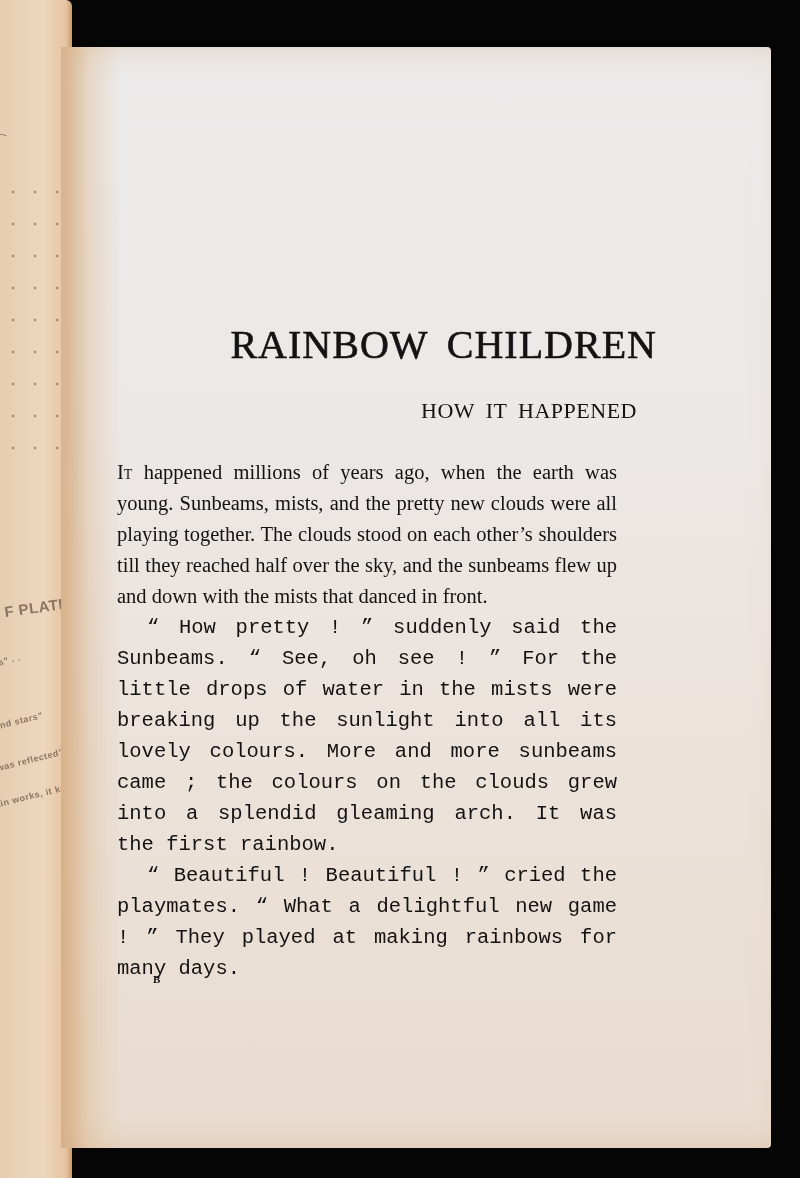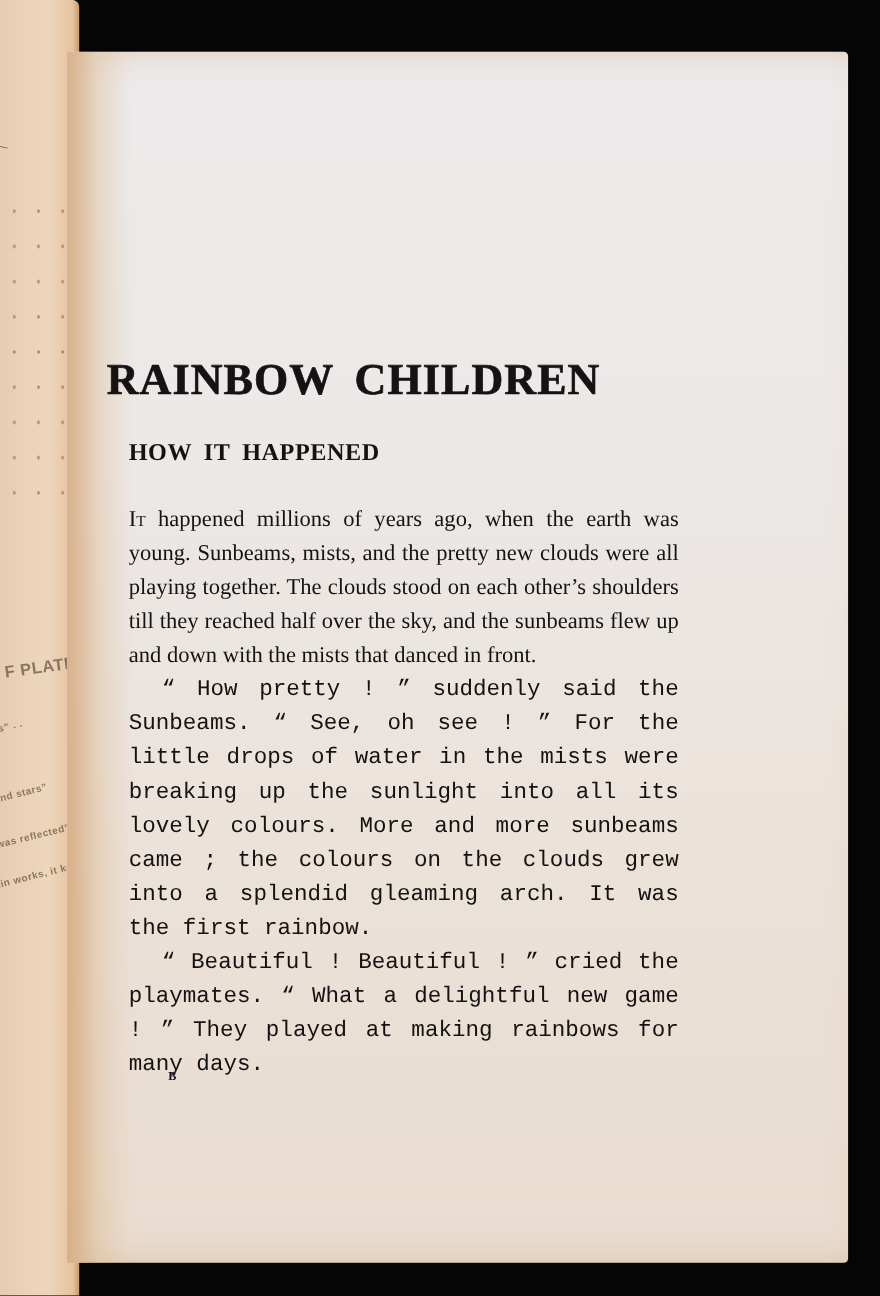--- a/index.html
+++ b/index.html
@@ -87,34 +87,34 @@
       top: 0;
       width: 500px;
       font-family: "Liberation Serif", "DejaVu Serif", serif;
       color: #141212;
     }
     .title {
       position: absolute;
       left: 0; top: 274px;
       width: 560px;
       margin-left: -20px;
-      text-align: left;
+      text-align: right;
       font-size: 40px;
       letter-spacing: 1px;
       word-spacing: 8px;
-      font-weight: bold;
+      font-weight: normal;
       -webkit-text-stroke: 0.6px #141212;
     }
     .subtitle {
       position: absolute;
       left: 0; top: 351px;
       width: 520px;
-      text-align: left;
+      text-align: right;
       font-size: 22px;
-      font-weight: bold;
+      font-weight: normal;
       letter-spacing: 0.5px;
       word-spacing: 5px;
     }
     .body {
       position: absolute;
       left: 0; top: 400px;
       width: 500px;
       font-size: 20.5px;
       line-height: 31px;
       text-align: justify;

